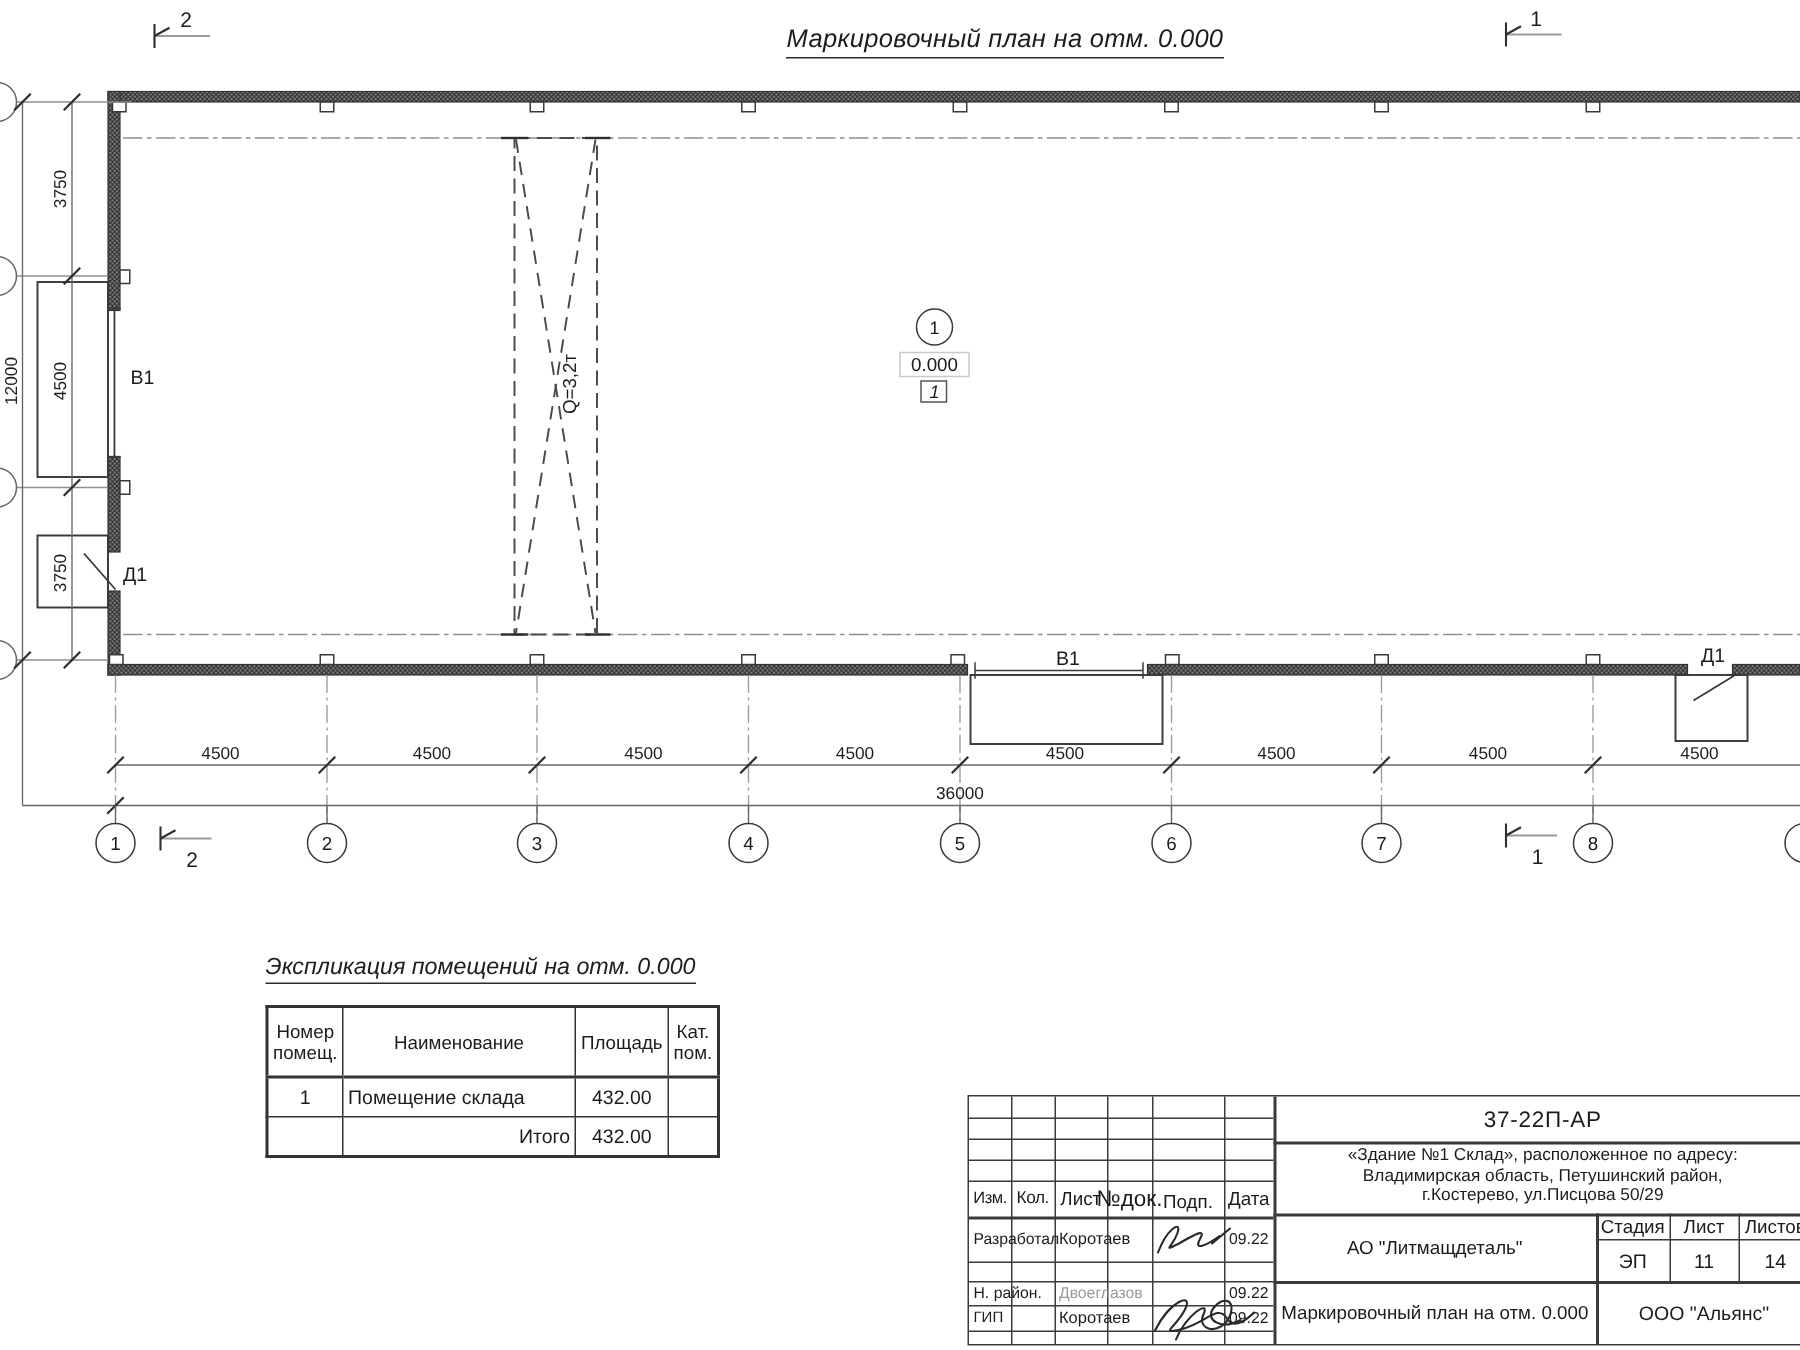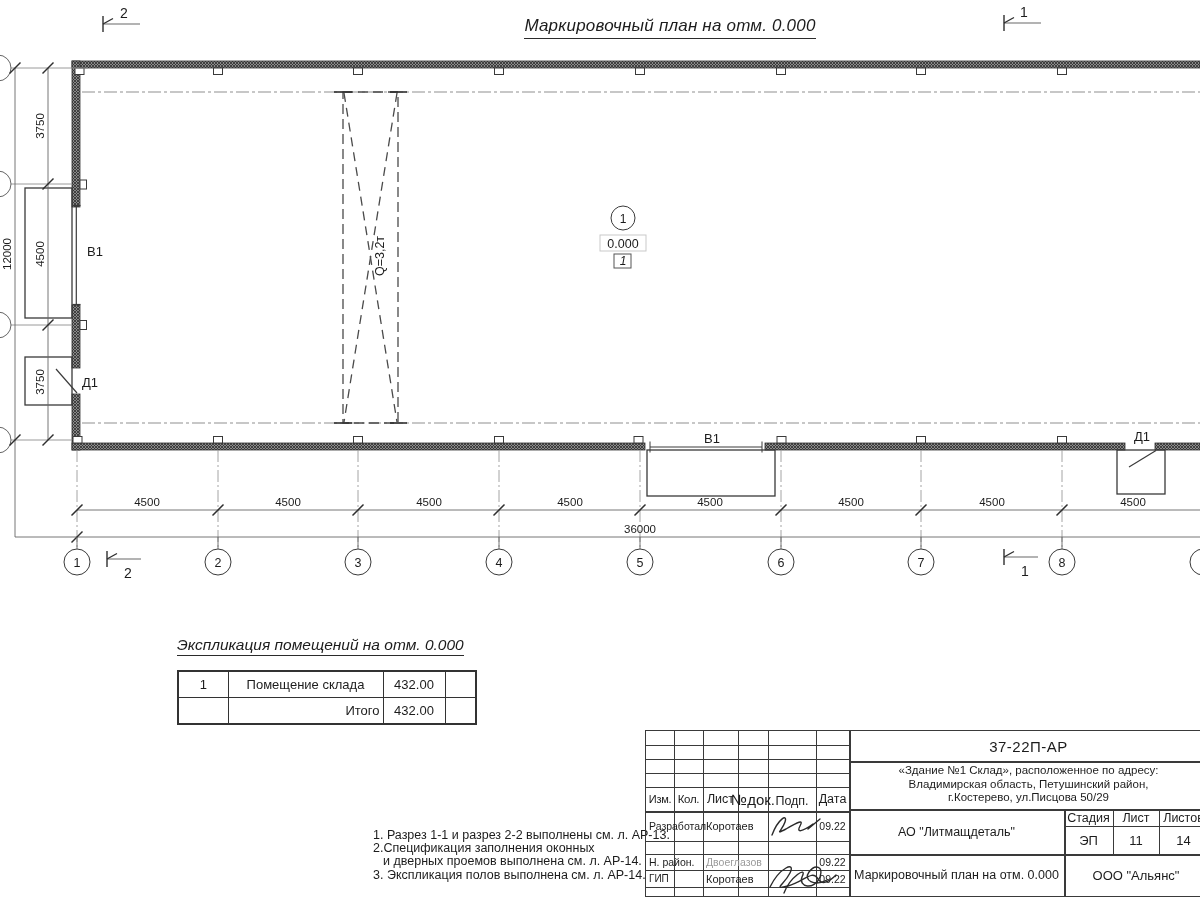--- a/index.html
+++ b/index.html
@@ -11,21 +11,21 @@
         border-bottom:1.4px solid #2b2b2b;padding-bottom:2px;}
   
   .expl-head{position:absolute;left:177px;top:636px;}
   .expl-head span{display:inline-block;font-style:italic;font-size:15.5px;border-bottom:1.4px solid #2b2b2b;padding-bottom:1px;}
   table.expl{position:absolute;left:177px;top:670px;border-collapse:collapse;table-layout:fixed;
         font-size:13px;}
   table.expl th,table.expl td{border:1px solid #333;padding:0 3px;overflow:hidden;}
   table.expl{border:2px solid #333;}
   table.expl th{font-weight:400;font-size:12.5px;height:45px;border-bottom:2px solid #333;}
   table.expl td{height:25px;}
-  .c{text-align:center;} .r{text-align:right;} .l{text-align:center;}
+  .c{text-align:center;} .r{text-align:right;} .l{text-align:left;}
   
   .notes{position:absolute;left:373px;top:829px;font-size:12.5px;line-height:13.2px;}
   .notes .ind{padding-left:10px;}
   
   .stamp{position:absolute;left:645px;top:730px;width:562px;height:165px;
          border:1.7px solid #3a3a3a;}
   .stamp .vl{position:absolute;top:0;bottom:0;width:1px;background:#3a3a3a;}
   .stamp .vlb{position:absolute;width:1.6px;background:#3a3a3a;}
   .stamp .hl{position:absolute;height:1px;background:#3a3a3a;}
   .stamp .hlb{position:absolute;height:1.5px;background:#3a3a3a;}
@@ -271,41 +271,41 @@
     <span>Экспликация помещений на отм. 0.000</span>
   </div>
   <table class="expl">
     <colgroup>
         <col style="width:50px">
         <col style="width:155px">
         <col style="width:62px">
         <col style="width:31px">
       </colgroup>
     <tbody>
+        <tr>
+      <th class="c">Номер помещ.</th>
+      <th class="c">Наименование</th>
+      <th class="c">Площадь</th>
+      <th class="c">Кат. пом.</th>
+    </tr>
     <tr>
       <td class="c">1</td>
       <td class="l">Помещение склада</td>
       <td class="c">432.00</td>
       <td></td>
     </tr>
     <tr>
       <td></td>
       <td class="r">Итого</td>
       <td class="c">432.00</td>
       <td></td>
     </tr>
   </tbody>
     </table>
 
-  <div class="notes">
-    <div>1. Разрез 1-1 и разрез 2-2 выполнены см. л. АР-13.</div>
-    <div>2.Спецификация заполнения оконных</div>
-    <div class="ind">и дверных проемов выполнена см. л. АР-14.</div>
-    <div>3. Экспликация полов выполнена см. л. АР-14.</div>
-  </div>
 
   <div class="stamp">
 
     <div class="vl" style="left:28px"></div>
     <div class="vl" style="left:57px"></div>
     <div class="vl" style="left:92px"></div>
     <div class="vl" style="left:122px"></div>
     <div class="vl" style="left:170px"></div>
     <div class="vlb" style="left:203px;top:0;bottom:0"></div>
     <div class="vlb" style="left:418px;top:78px;bottom:0"></div>

